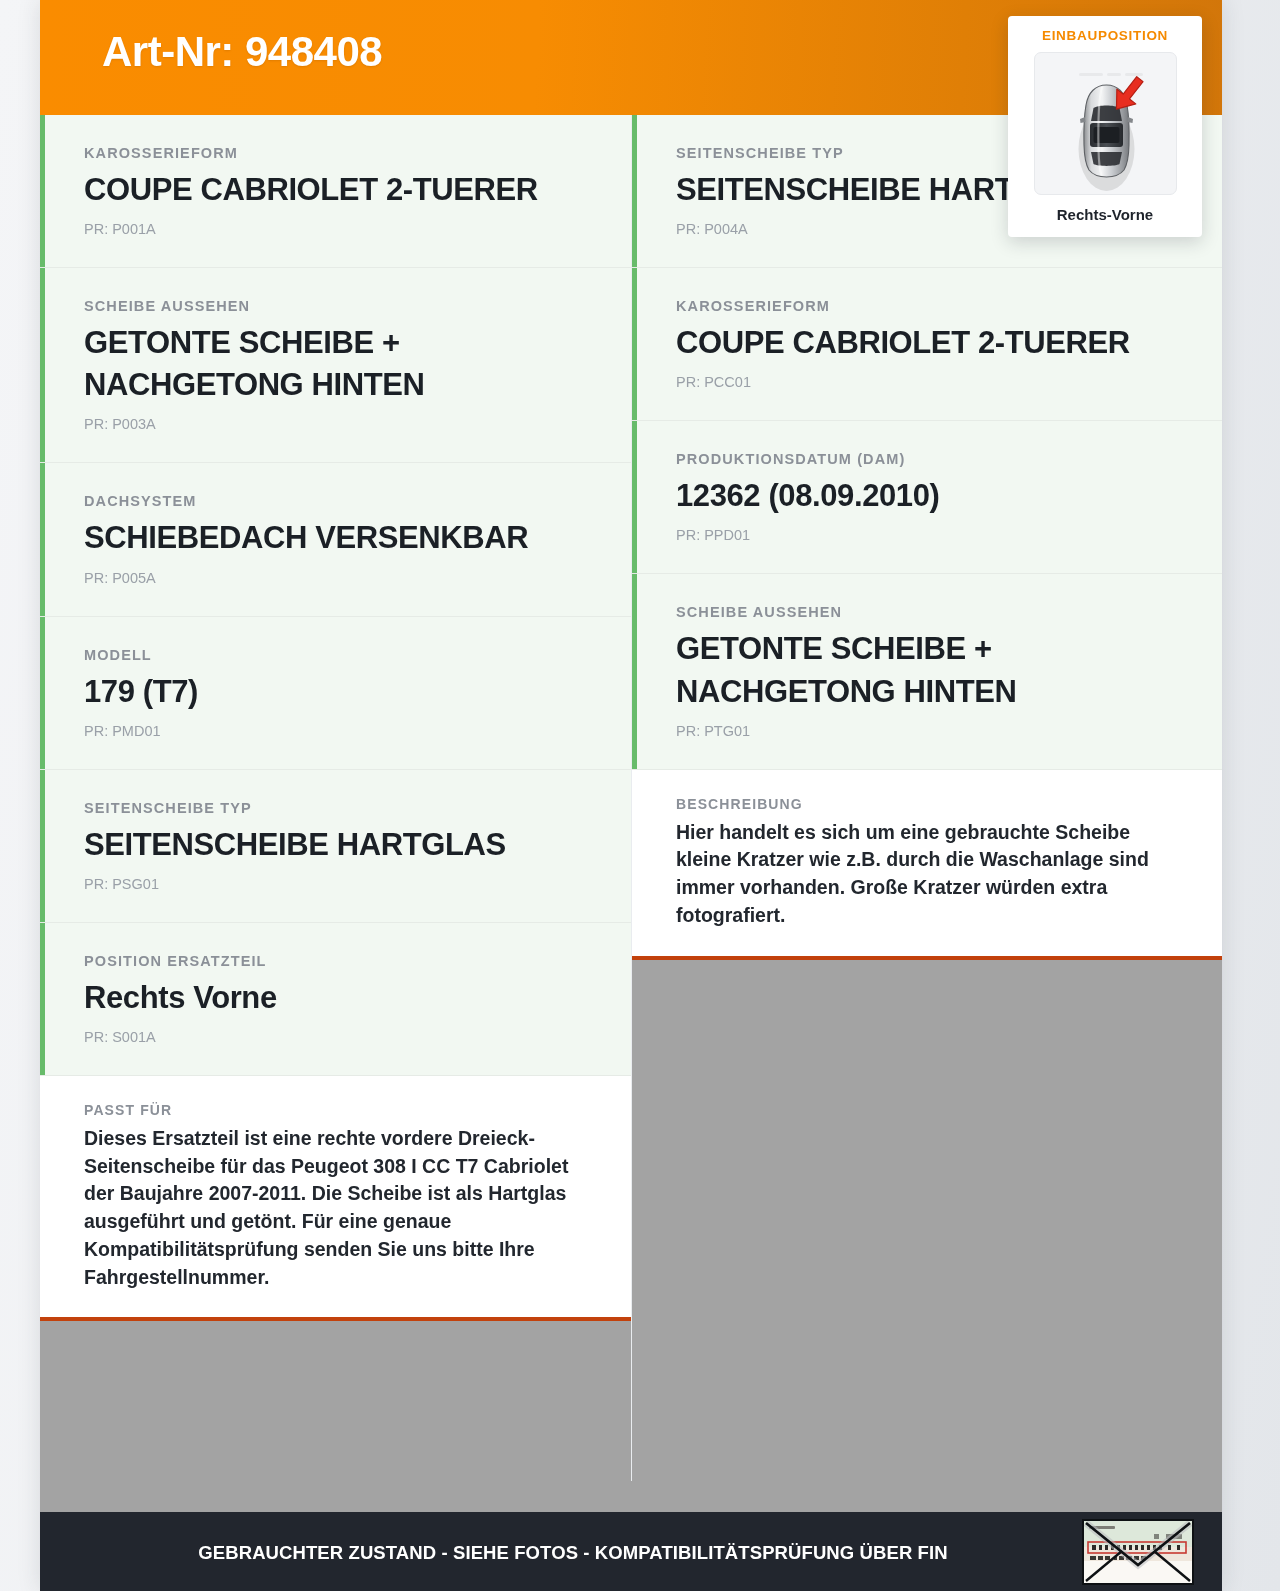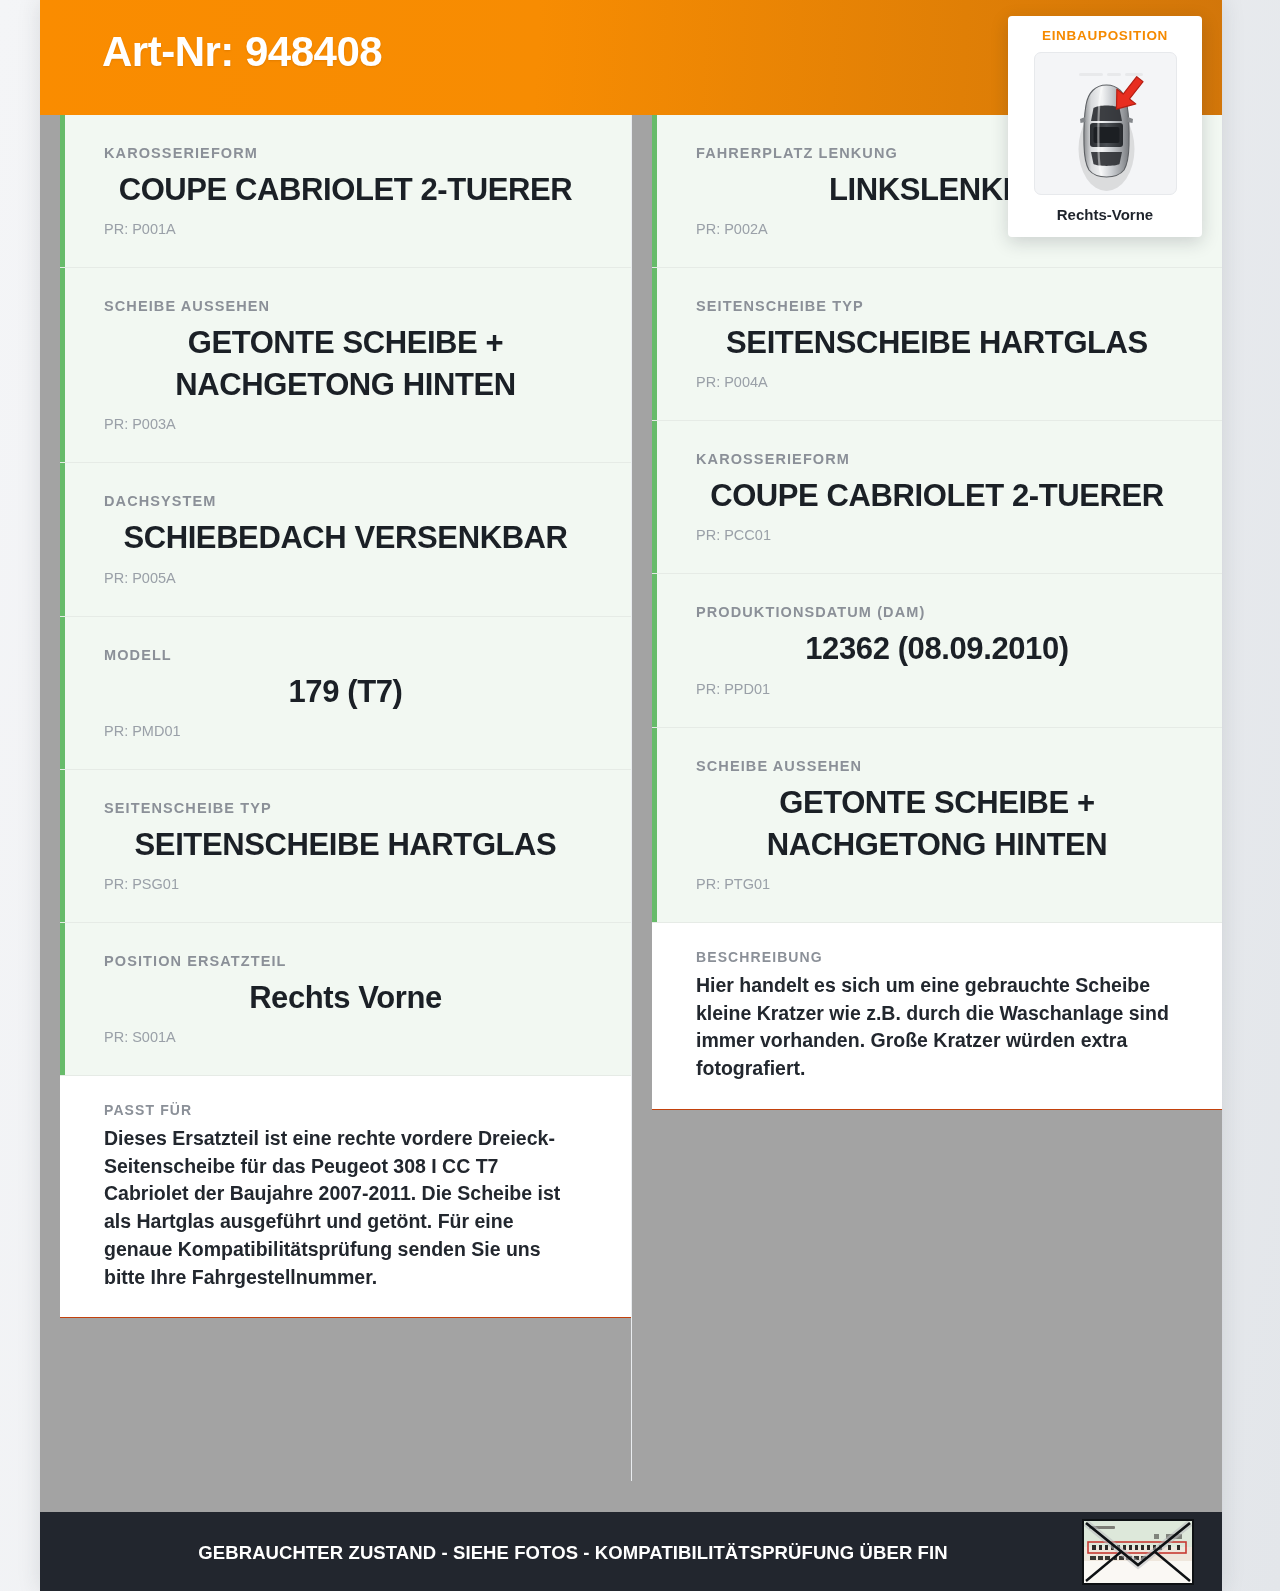--- a/index.html
+++ b/index.html
@@ -49,50 +49,50 @@
   .einbau-img svg { position: absolute; left: 0; top: 0; }
   .einbau-caption {
     margin-top: 11px; font-size: 15px; font-weight: bold; color: #1e232b;
   }
 
   
   .columns {
     position: absolute; left: 0; top: 115px; width: 1182px; height: 1366px;
     display: flex;
   }
-  .col { width: 591px; position: relative; padding-left: 20px; }
+  .col { width: 591px; position: relative; }
   .col-right { border-left: 1px solid #e9ecef; }
 
   .spec {
     position: relative;
     background: #f2f8f2;
     border-bottom: 1px solid #e6ebe6;
     padding: 30px 44px 30px 44px;
   }
   .spec::before {
     content: ""; position: absolute; left: 0; top: 0; bottom: 0; width: 5px;
     background: #67bb6a;
   }
   .spec-label {
     font-size: 14.5px; font-weight: bold; color: #8b9098;
     letter-spacing: 1.1px; text-transform: uppercase; margin-bottom: 8px;
   }
   .spec-value {
     font-size: 31px; font-weight: bold; color: #1b2026;
-    line-height: 1.36; text-transform: uppercase; letter-spacing: -0.4px; text-align: center;
+    line-height: 1.36; text-transform: uppercase; letter-spacing: -0.4px;
   }
   .spec-value.nocaps { text-transform: none; }
   .spec-pr {
     margin-top: 10px; font-size: 14.5px; color: #9aa0a8; font-weight: normal;
   }
 
   
   .textcard {
     position: relative; background: #ffffff;
-    border-bottom: 1px solid #c2410c;
+    border-bottom: 4px solid #c2410c;
     padding: 26px 44px 26px 44px;
   }
   .textcard-label {
     font-size: 14px; font-weight: bold; color: #8b9098;
     letter-spacing: 1.1px; text-transform: uppercase; margin-bottom: 7px;
   }
   .textcard-body {
     font-size: 19.5px; font-weight: bold; color: #22272e; line-height: 1.42;
   }
 
@@ -224,25 +224,20 @@
         <div class="textcard">
           <div class="textcard-label">PASST FÜR</div>
           <div class="textcard-body">Dieses Ersatzteil ist eine rechte vordere Dreieck-Seitenscheibe für das Peugeot 308 I CC T7 Cabriolet der Baujahre 2007-2011. Die Scheibe ist als Hartglas ausgeführt und getönt. Für eine genaue Kompatibilitätsprüfung senden Sie uns bitte Ihre Fahrgestellnummer.</div>
         </div>
 
         <div class="filler"></div>
       </div>
 
       <div class="col col-right">
 
-        <div class="spec">
-          <div class="spec-label">FAHRERPLATZ LENKUNG</div>
-          <div class="spec-value">LINKSLENKER</div>
-          <div class="spec-pr">PR: P002A</div>
-        </div>
 
         <div class="spec">
           <div class="spec-label">SEITENSCHEIBE TYP</div>
           <div class="spec-value">SEITENSCHEIBE HARTGLAS</div>
           <div class="spec-pr">PR: P004A</div>
         </div>
 
         <div class="spec">
           <div class="spec-label">KAROSSERIEFORM</div>
           <div class="spec-value">COUPE CABRIOLET 2-TUERER</div>

